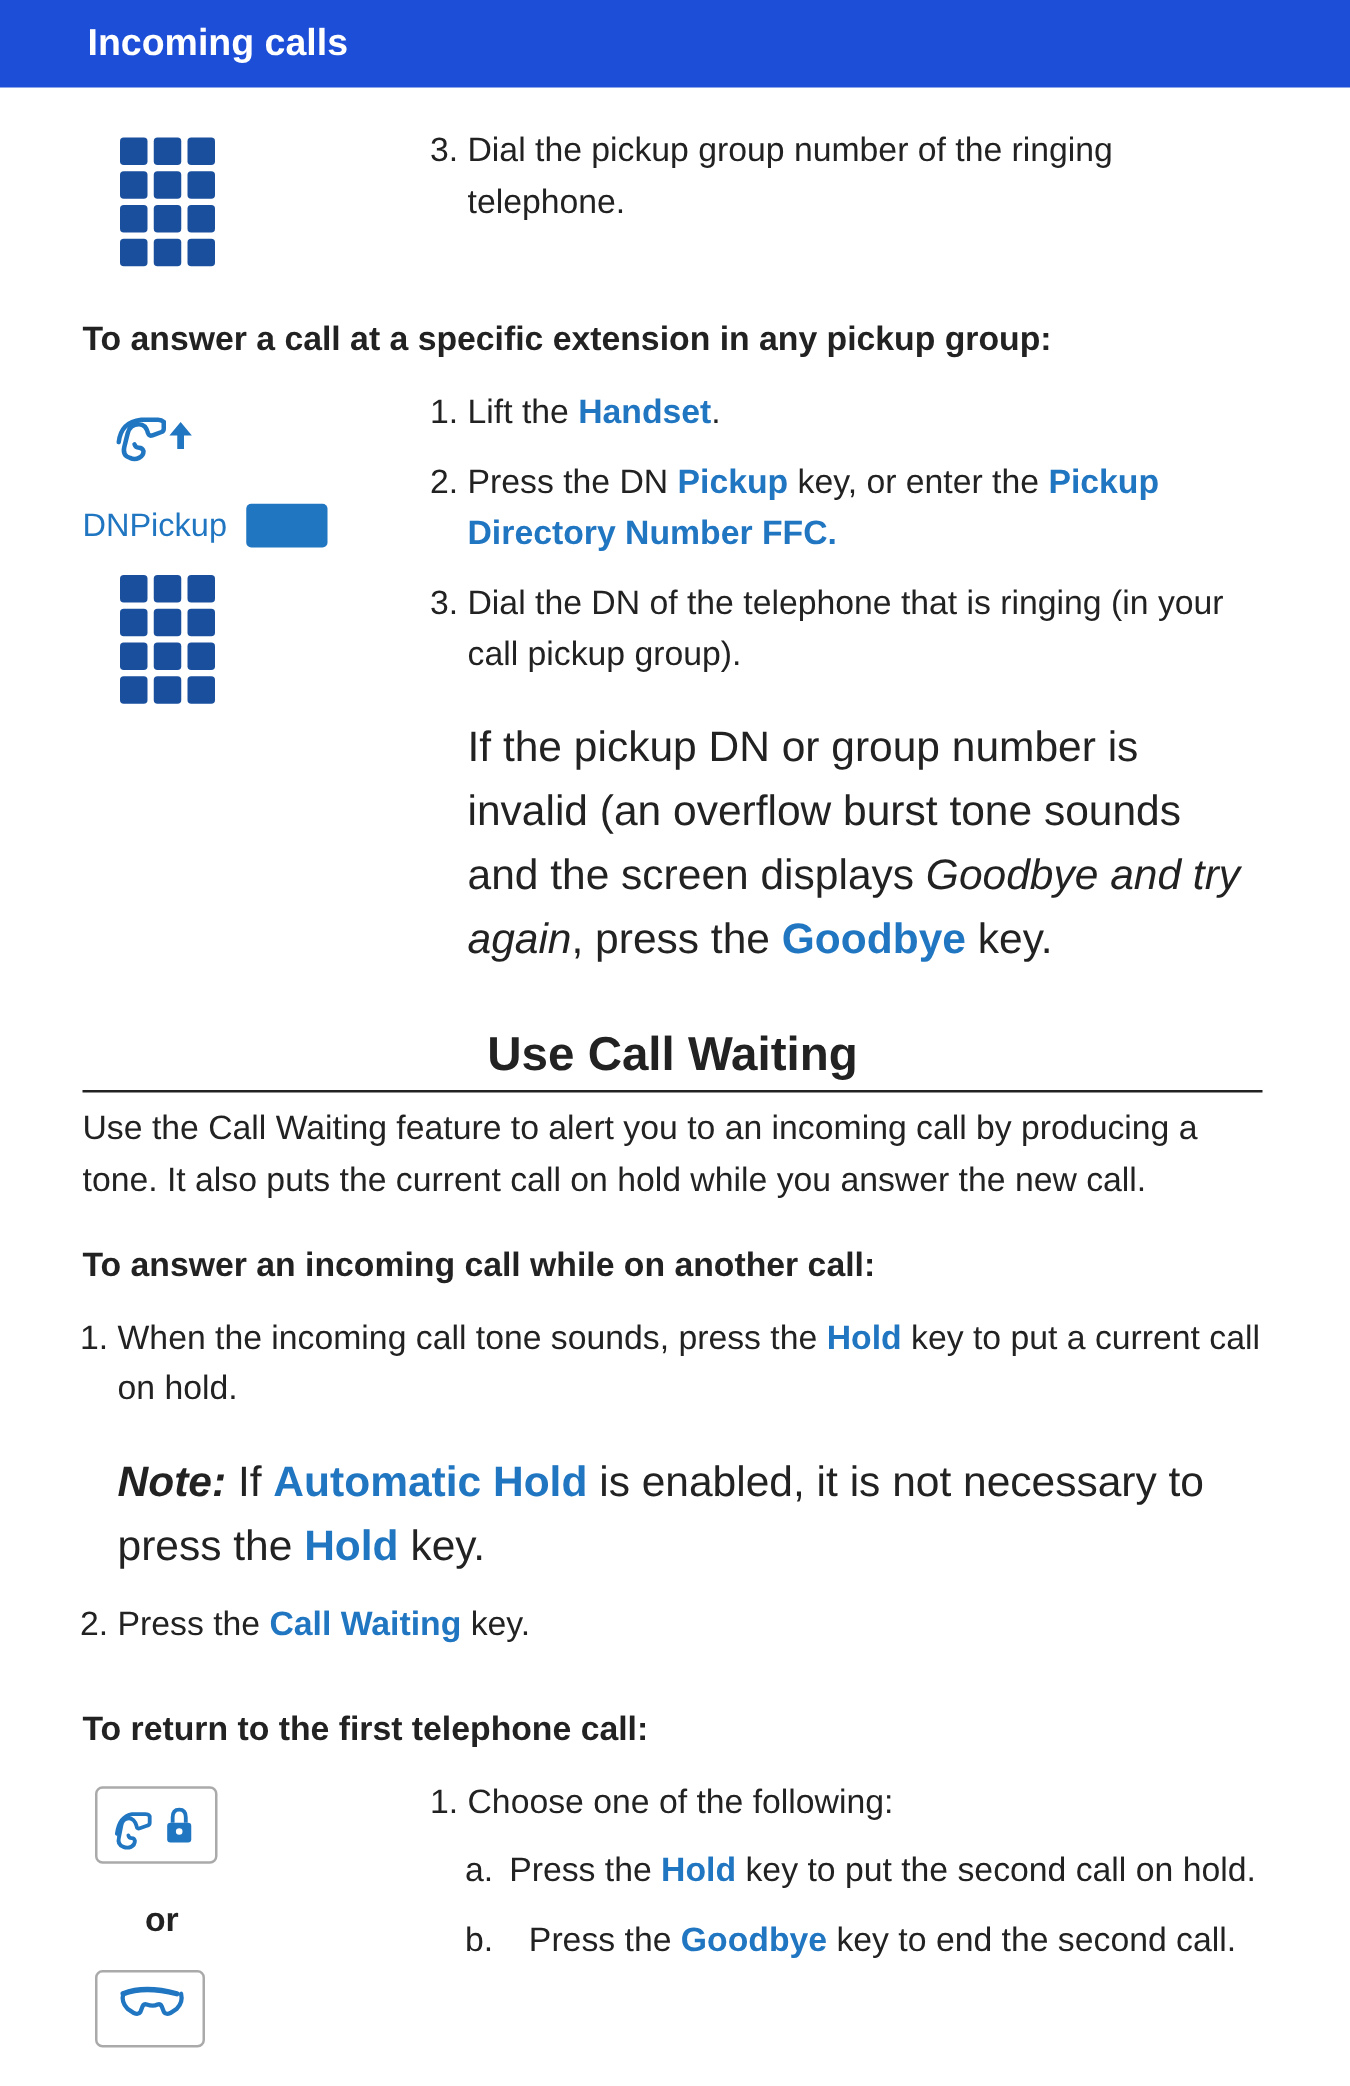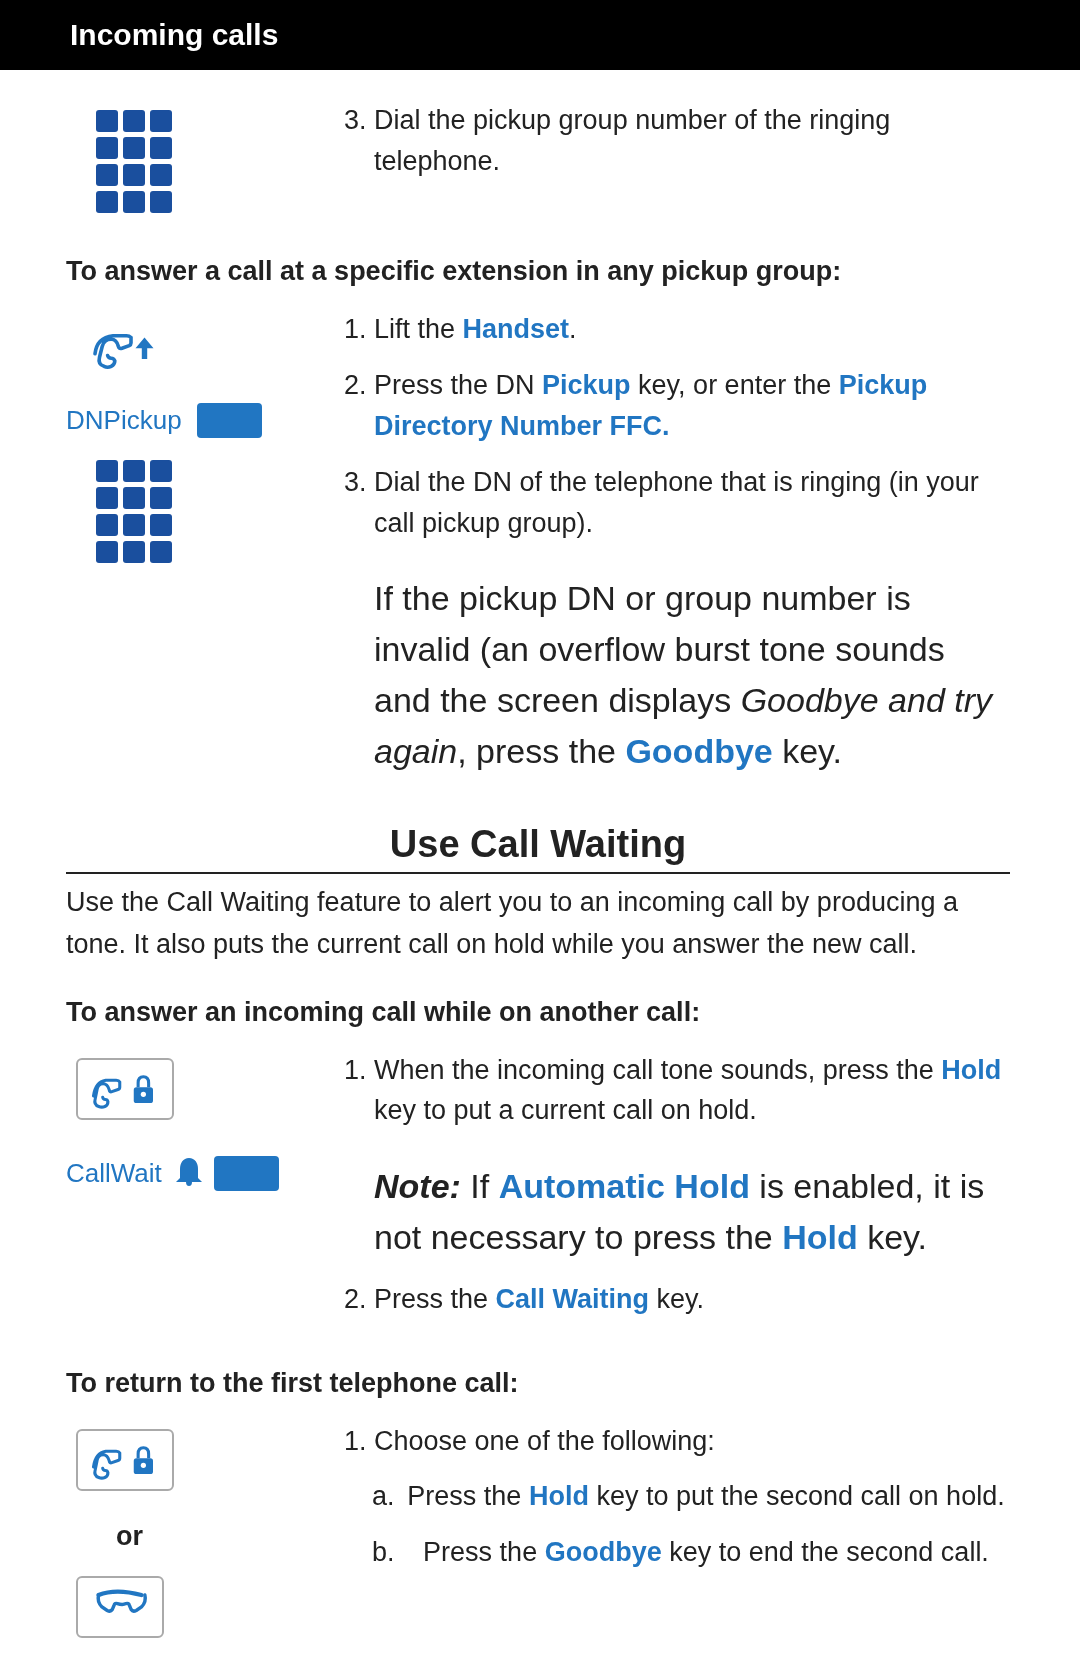--- a/index.html
+++ b/index.html
@@ -8,21 +8,21 @@
       min-height: 1669px;
       background: #ffffff;
       font-family: Arial, Helvetica, sans-serif;
       font-size: 28px;
       color: #222;
       position: relative;
     }
 
     
     .header-bar {
-      background: #000000;
+      background: #1d4ed8;
       padding: 18px 50px 18px 70px;
       margin-bottom: 0;
     }
     .header-bar h1 {
       color: #ffffff;
       font-size: 30px;
       font-weight: bold;
     }
 
     
@@ -298,45 +298,20 @@
   </div>
 
   <div>
     <h2 class="section-title">Use Call Waiting</h2>
 
     <p class="section-description">Use the Call Waiting feature to alert you to an incoming call by producing a tone. It also puts the current call on hold while you answer the new call.</p>
 
     <div class="section-heading">To answer an incoming call while on another call:</div>
 
     <div class="instruction-block">
-      <div class="left-col">
-
-        <div style="margin: 8px 0 18px 10px;">
-          <div class="icon-box">
-            <svg width="70" height="42" viewBox="0 0 80 48" xmlns="http://www.w3.org/2000/svg">
-
-              <path d="M4,32 Q6,16 18,14 L30,14 Q33,14 34,16 L34,22 Q34,24 32,24.5 L25,27 Q22.5,28 22,25 Q20,18 15,18 Q9,18 8,25 L6,35 Q4,42 10,44 Q13.5,45.5 17,44 Q20.5,42.5 20.5,38.5 Q20,36 17.5,36 Q15,36 14.5,33.5" stroke="#2176c2" stroke-width="3.5" fill="none" stroke-linecap="round"></path>
-
-              <rect x="50" y="22" width="22" height="18" rx="3" fill="#2176c2"></rect>
-              <path d="M55,22 L55,17 Q55,10 61,10 Q67,10 67,17 L67,22" stroke="#2176c2" stroke-width="3.5" fill="none"></path>
-              <circle cx="61" cy="30" r="3" fill="white"></circle>
-            </svg>
-          </div>
-        </div>
-
-        <div class="callwait-row">
-          <span class="callwait-label">CallWait</span>
-
-          <svg width="30" height="35" viewBox="0 0 30 35" xmlns="http://www.w3.org/2000/svg" style="margin-right:10px;">
-            <path d="M15,2 C9,2 6,7 6,13 L6,22 L2,26 L28,26 L24,22 L24,13 C24,7 21,2 15,2 Z" fill="#2176c2"></path>
-            <path d="M12,26 Q12,30 15,30 Q18,30 18,26" fill="#2176c2"></path>
-          </svg>
-          <div class="blue-rect"></div>
-        </div>
-      </div>
 
       <div class="right-col">
         <ol>
           <li>
             <span>When the incoming call tone sounds, press the </span><span class="blue-link">Hold</span><span> key to put a current call on hold.</span>
             <p class="note-para">
               <span class="note-bold">Note:</span><span> If </span><span class="blue-link">Automatic Hold</span><span> is enabled, it is not necessary to press the </span><span class="blue-link">Hold</span><span> key.</span>
             </p>
           </li>
           <li>

